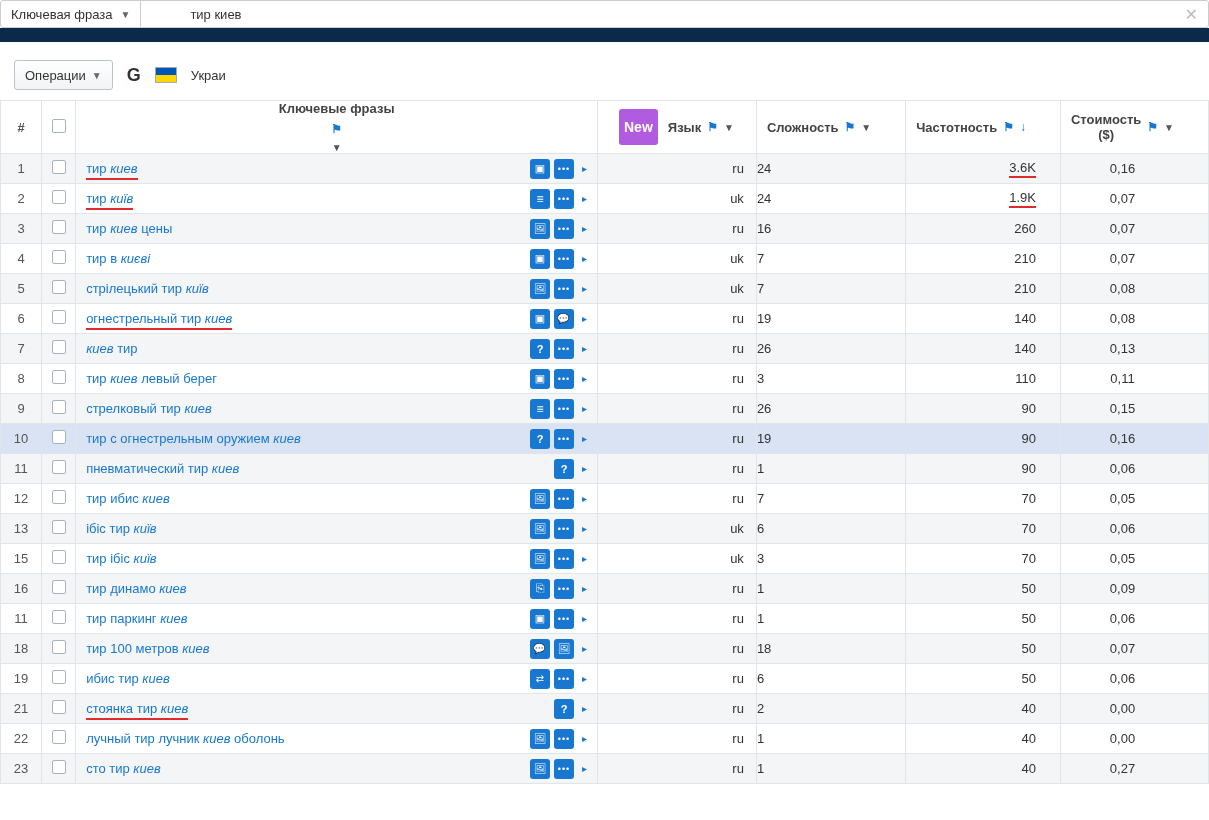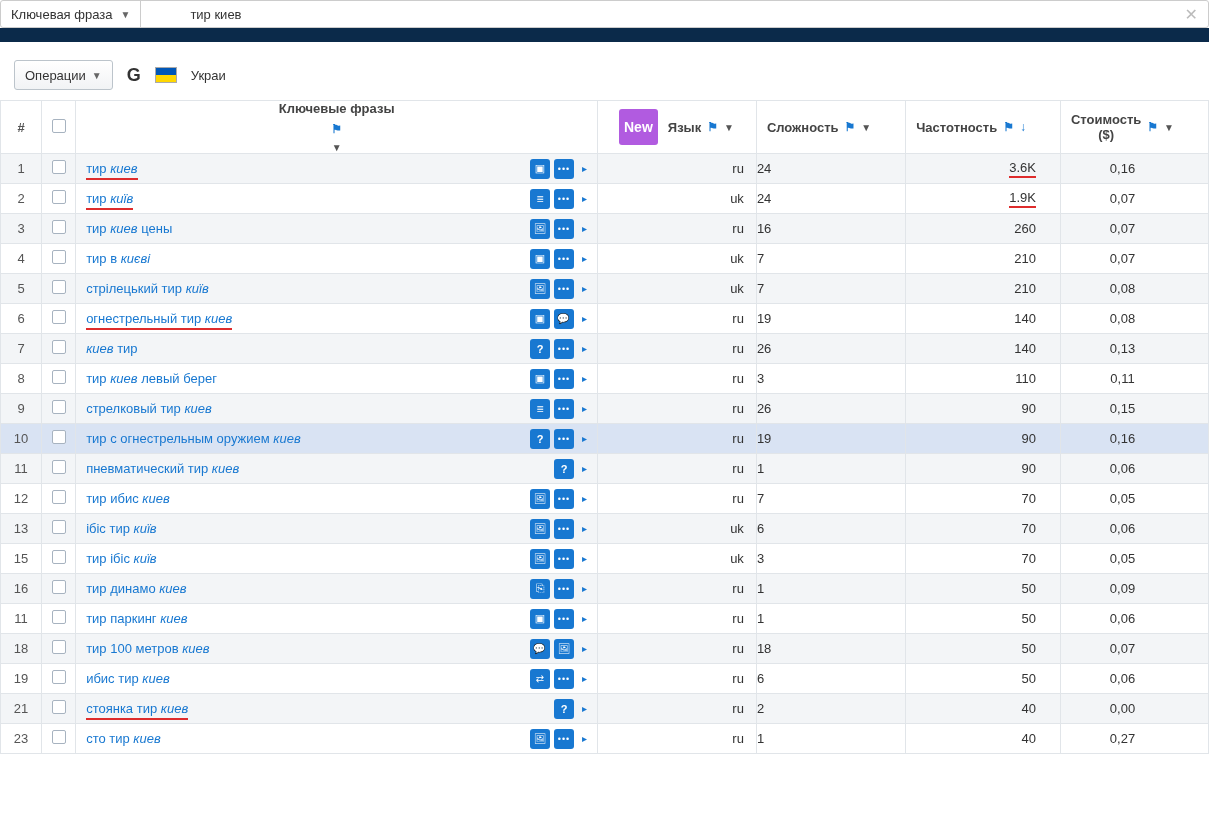--- a/index.html
+++ b/index.html
@@ -464,20 +464,38 @@
               <span class="row-caret">▸</span>
             </div>
           </div>
         </td>
         <td class="col-lang">ru</td>
         <td class="col-diff">2</td>
         <td class="col-freq">40</td>
         <td class="col-cost">0,00</td>
       </tr>
       <tr>
+        <td class="col-num">22</td>
+        <td class="col-chk"><span class="chk"></span></td>
+        <td class="col-phrase">
+          <div class="phrase-cell">
+            <span class="phrase-link">лучный тир лучник <span class="it">киев</span> оболонь</span>
+            <div class="row-icons">
+              <span class="iconbtn img"></span>
+              <span class="iconbtn dots"></span>
+              <span class="row-caret">▸</span>
+            </div>
+          </div>
+        </td>
+        <td class="col-lang">ru</td>
+        <td class="col-diff">1</td>
+        <td class="col-freq">40</td>
+        <td class="col-cost">0,00</td>
+      </tr>
+      <tr>
         <td class="col-num">23</td>
         <td class="col-chk"><span class="chk"></span></td>
         <td class="col-phrase">
           <div class="phrase-cell">
             <span class="phrase-link">сто тир <span class="it">киев</span></span>
             <div class="row-icons">
               <span class="iconbtn img"></span>
               <span class="iconbtn dots"></span>
               <span class="row-caret">▸</span>
             </div>

